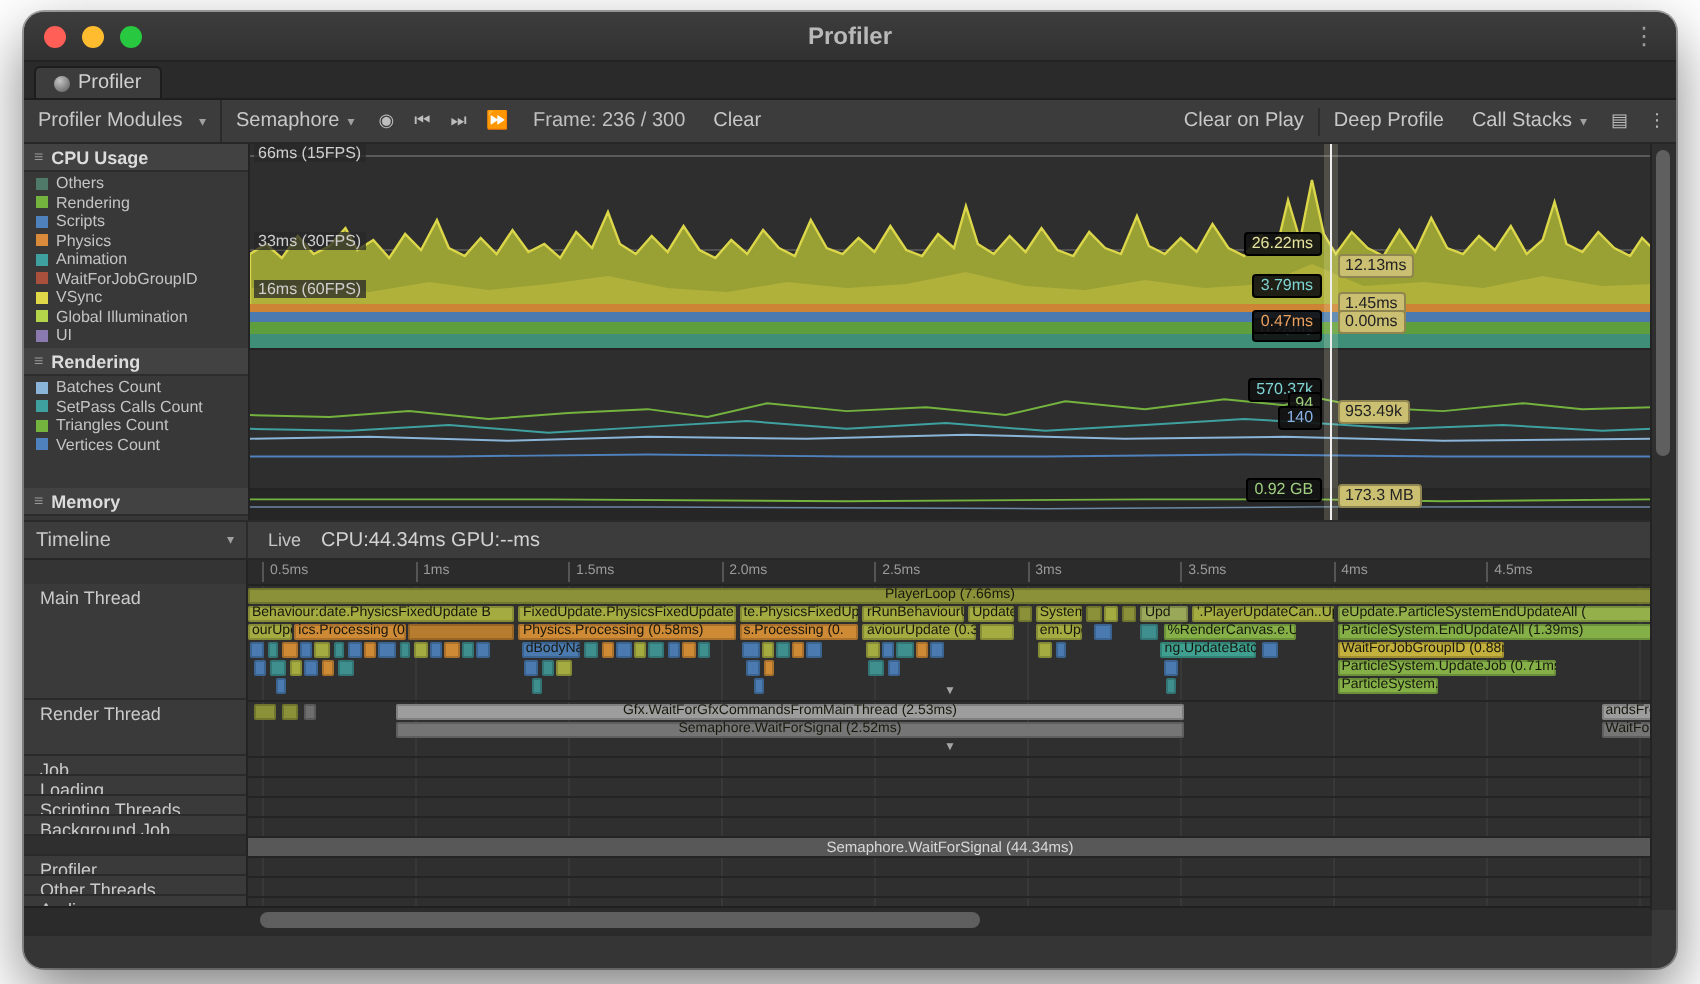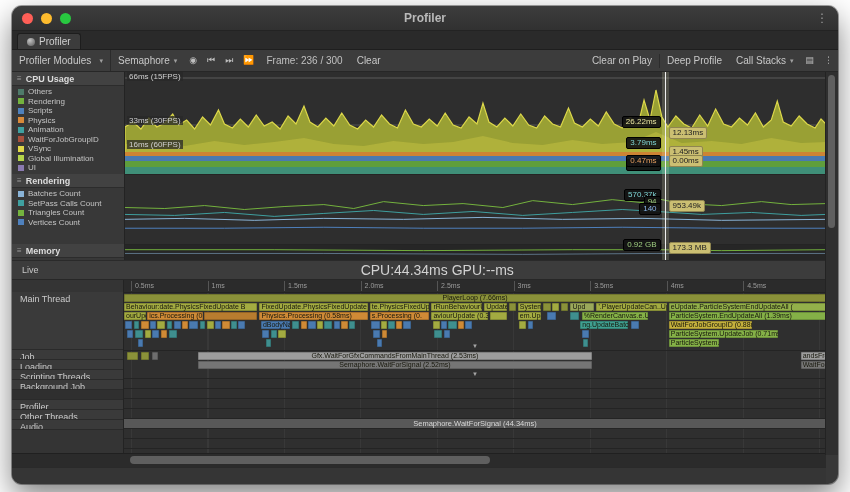--- a/index.html
+++ b/index.html
@@ -51,21 +51,21 @@
   .marker-layer{position:absolute;left:112px;top:0;right:0;height:188px;pointer-events:none;z-index:5;}
   .marker-glow{position:absolute;left:calc(77% - 3px);width:7px;top:0;height:188px;background:rgba(255,255,210,.16);}
   .marker{position:absolute;left:77%;width:1px;top:0;height:188px;background:#efefef;}
   .badge{position:absolute;height:10px;line-height:10px;font-size:8px;padding:0 3px;border-radius:2px;white-space:nowrap;}
   .badge.dark{background:rgba(18,18,18,.92);border:1px solid #000;color:#ddd;}
   .badge.khaki{background:#cbbf72;border:1px solid #8f8550;color:#222;}
   
   .ttoolbar{height:18px;flex:0 0 auto;background:#3c3c3c;border-top:1px solid #2a2a2a;border-bottom:1px solid #272727;display:flex;align-items:center;font-size:10px;color:#c8c8c8;}
   .tl-dd{width:112px;box-sizing:border-box;border-right:1px solid #2b2b2b;display:flex;align-items:center;justify-content:space-between;padding:0 6px;height:100%;}
   .tl-live{padding:0 10px;font-size:9px;color:#c6c6c6;}
-  .tl-summary{flex:1;text-align:center;font-size:14px;color:#d2d2d2;}
+  .tl-summary{flex:1;font-size:10px;color:#d2d2d2;}
   
   .timeline{flex:1;display:flex;min-height:0;overflow:hidden;}
   .tl-labels{width:112px;flex:0 0 auto;box-sizing:border-box;padding-top:12px;background:#343434;border-right:1px solid #232323;overflow:hidden;}
   .tl-label{box-sizing:border-box;padding:2px 0 0 8px;font-size:9px;color:#cbcbcb;background:#3a3a3a;border-bottom:1px solid #2a2a2a;overflow:hidden;white-space:nowrap;}
   .tl-label.spacer{background:#2f2f2f;}
   .tl-body{flex:1;min-width:0;display:flex;flex-direction:column;}
   .ruler{position:relative;height:12px;flex:0 0 auto;background:#2b2b2b;border-bottom:1px solid #222;}
   .tick{position:absolute;top:1px;height:10px;line-height:10px;font-size:7px;color:#9b9b9b;border-left:1px solid #555;padding-left:3px;white-space:nowrap;}
   .tracks{flex:1;position:relative;background:#2f2f2f;min-height:0;overflow:hidden;
           background-image:repeating-linear-gradient(to right,rgba(255,255,255,.045) 0 1px,transparent 1px 76.5px);background-position:7px 0;}
@@ -262,27 +262,32 @@
             <span class="badge dark" style="top: 117px; right: calc(23% + 4px); color: rgb(127, 212, 212);">570.37k</span>
             <span class="badge dark" style="top: 124px; right: calc(23% + 4px); color: rgb(160, 208, 128);">94</span>
             <span class="badge dark" style="top: 131px; right: calc(23% + 4px); color: rgb(138, 180, 232);">140</span>
             <span class="badge dark" style="top: 167px; right: calc(23% + 4px); color: rgb(160, 208, 128);">0.92 GB</span>
             <span class="badge khaki" style="top: 170px; left: calc(77% + 4px);">173.3 MB</span>
           </div>
       </div>
     </div>
 
     <div class="ttoolbar">
+      <div class="tl-dd">
+        <span>Timeline</span>
+        <span class="caret">▾</span>
+      </div>
       <div class="tl-live">Live</div>
       <div class="tl-summary">CPU:44.34ms   GPU:--ms</div>
     </div>
 
     <div class="timeline">
       <div class="tl-labels">
           <div class="tl-label" style="height: 58px;">Main Thread</div>
+          <div class="tl-label" style="height: 28px;">Render Thread</div>
           <div class="tl-label" style="height: 10px;">Job</div>
           <div class="tl-label" style="height: 10px;">Loading</div>
           <div class="tl-label" style="height: 10px;">Scripting Threads</div>
           <div class="tl-label" style="height: 10px;">Background Job</div>
           <div class="tl-label spacer" style="height: 10px;"></div>
           <div class="tl-label" style="height: 10px;">Profiler</div>
           <div class="tl-label" style="height: 10px;">Other Threads</div>
           <div class="tl-label" style="height: 10px;">Audio</div>
         </div>
       <div class="tl-body">

